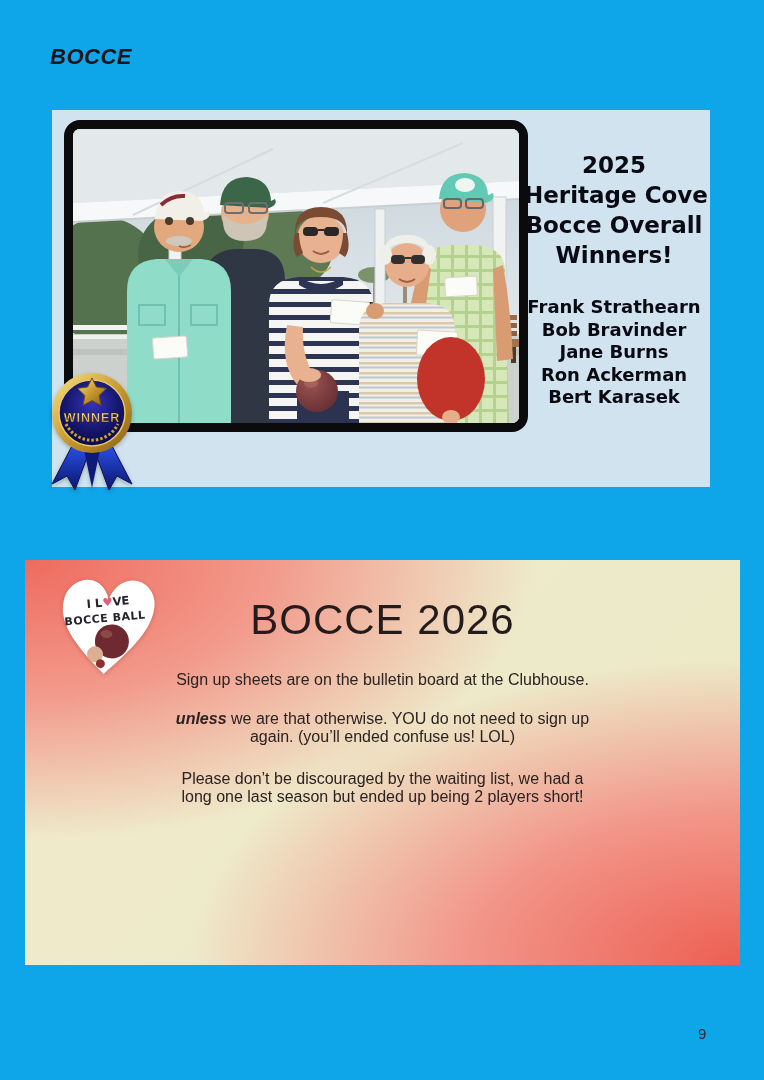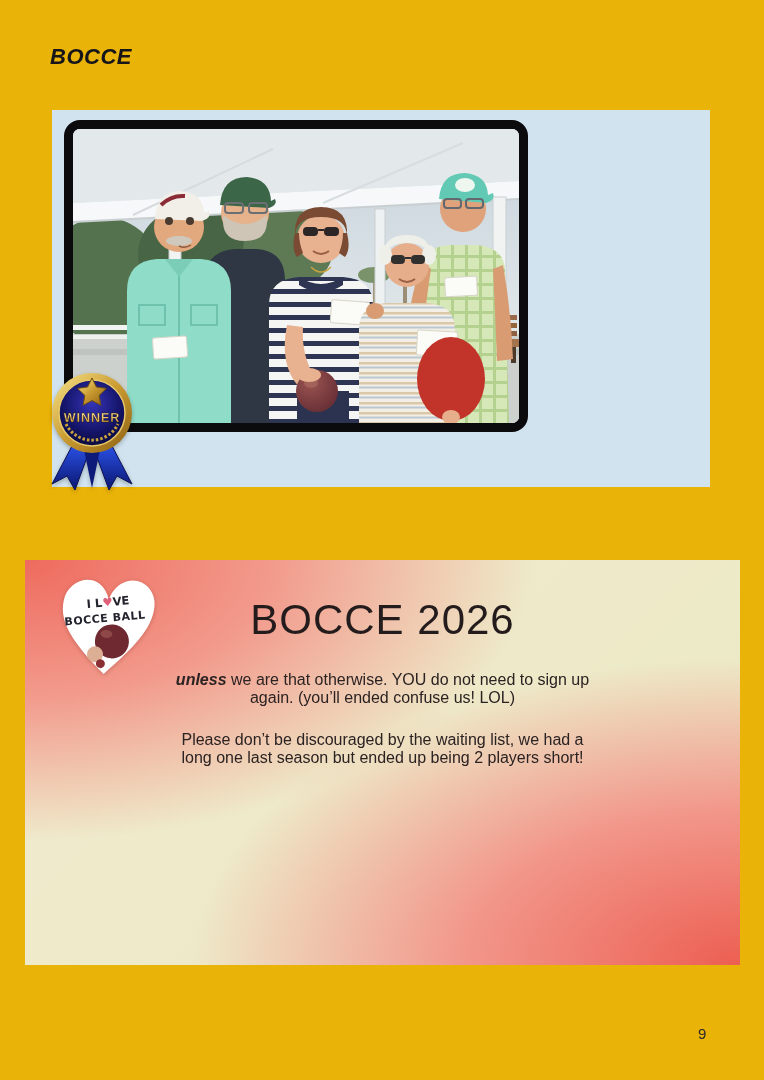--- a/index.html
+++ b/index.html
@@ -1,16 +1,16 @@
 <!DOCTYPE html>
 <html><head>
 <meta charset="utf-8">
 <style>
   html,body{margin:0;padding:0;background:#ffffff;}
-  .page{position:relative;width:764px;height:1080px;background:#eab308;overflow:hidden;
+  .page{position:relative;width:764px;height:1080px;background:#0ea5e9;overflow:hidden;
         font-family:"Liberation Sans",sans-serif;}
 
   .page-heading{position:absolute;left:50px;top:44px;font-size:22px;font-weight:bold;
         font-style:italic;letter-spacing:.5px;color:#15151a;}
 
   
   .winners-box{position:absolute;left:52px;top:110px;width:658px;height:377px;background:#d0e3ef;}
   .photo-frame{position:absolute;left:12px;top:10px;width:446px;height:294px;
         border:9px solid #0b0b0d;border-radius:16px;overflow:hidden;background:#cfd8dd;}
   .photo-frame svg{display:block;}
@@ -228,20 +228,35 @@
           <polygon points="38,84 46,122 54,84" fill="#0d1a7a"></polygon>
         </g>
         <circle cx="46" cy="47" r="40" fill="url(#gold)"></circle>
         <circle cx="46" cy="47" r="33" fill="url(#navyC)" stroke="#e8c86a" stroke-width="1.5"></circle>
         <path d="M20,58 A29,29 0 0 0 72,58" fill="none" stroke="#caa23c" stroke-width="3" stroke-dasharray="2.5,2"></path>
         <path d="M46,12 l4.4,9 10,1.4 -7.2,7 1.7,9.9 -8.9,-4.7 -8.9,4.7 1.7,-9.9 -7.2,-7 10,-1.4 Z" fill="url(#gold)" stroke="#6e4c0e" stroke-width="1"></path>
         <text x="46" y="56" text-anchor="middle" font-family="Liberation Sans,sans-serif" font-size="12.5" font-weight="bold" letter-spacing="1" fill="url(#goldTxt)" stroke="#2a1c04" stroke-width="0.35">WINNER</text>
       </svg>
     </div>
 
+    <div class="winners-text">
+      <div class="winners-title">
+        <div>2025</div>
+        <div>Heritage Cove</div>
+        <div>Bocce Overall</div>
+        <div>Winners!</div>
+      </div>
+      <div class="winners-names">
+        <div>Frank Strathearn</div>
+        <div>Bob Bravinder</div>
+        <div>Jane Burns</div>
+        <div>Ron Ackerman</div>
+        <div>Bert Karasek</div>
+      </div>
+    </div>
   </section>
 
   <section class="b26-box">
 
     <div class="heart-logo">
       <svg width="112" height="116" viewBox="0 0 112 116">
         <g transform="rotate(4 56 58)">
           <path d="M56,106 C 24,78 8,58 11,36 C 13,18 32,8 45,16 C 51,20 54,26 56,31 C 58,24 64,15 73,12 C 88,7 103,19 102,36 C 101,58 84,78 56,106 Z" fill="#ffffff"></path>
           <text x="56" y="38" text-anchor="middle" font-family="DejaVu Sans,sans-serif" font-size="11.5" font-weight="bold" transform="rotate(-9 56 38)">
             <tspan fill="#23232e">I L</tspan><tspan fill="#e0607a">♥</tspan><tspan fill="#23232e">VE</tspan>
@@ -253,20 +268,21 @@
           <circle cx="52" cy="96" r="4.5" fill="#8a3034"></circle>
         </g>
       </svg>
     </div>
 
     <div class="b26-content">
       <h1 class="b26-title">BOCCE 2026</h1>
 
       <p class="b26-par m1">
         </p>
+        <div>Sign up sheets are on the bulletin board at the Clubhouse.</div>
       <p></p>
 
       <p class="b26-par m2">
         </p>
         <div><span class="bldi">unless</span><span> we are that otherwise.  YOU do not need to sign up</span></div>
         <div>again.  (you’ll ended confuse us! LOL)</div>
       <p></p>
 
       <p class="b26-par m3">
         </p>

